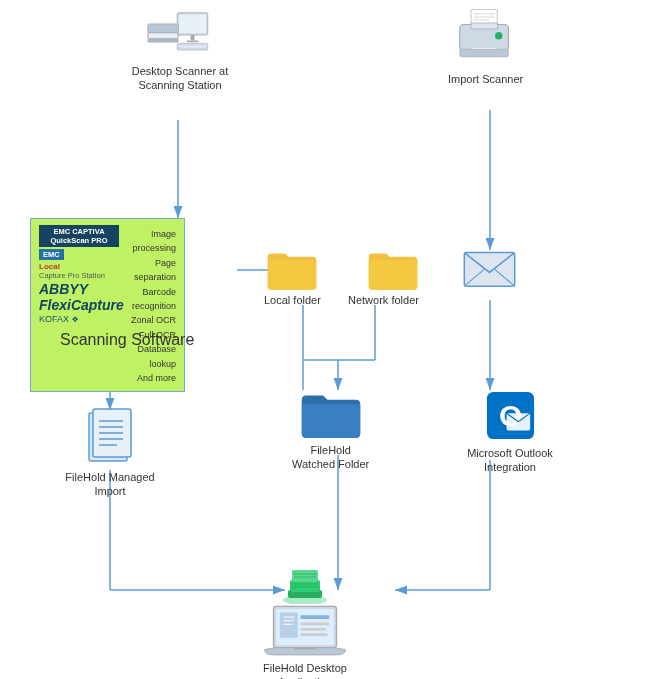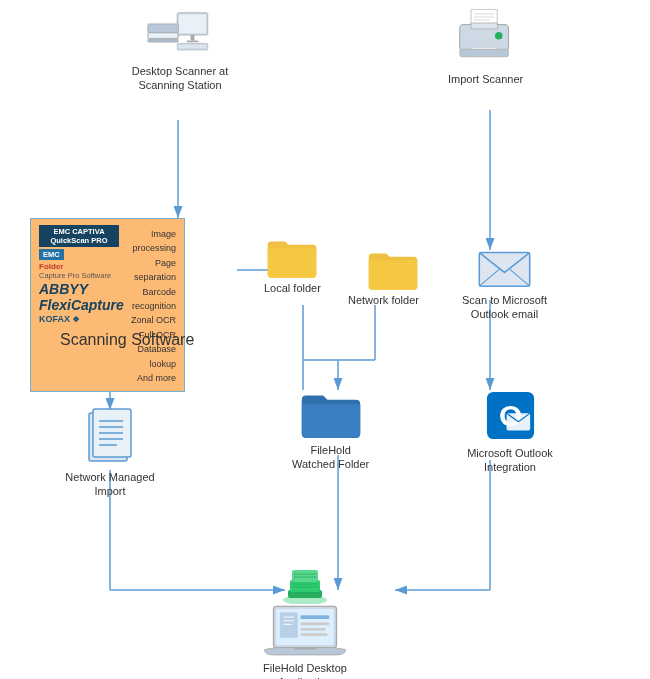--- a/index.html
+++ b/index.html
@@ -70,21 +70,21 @@
 
     
     .outlook-icon {
       width: 55px;
       height: 55px;
     }
 
     
     .sw-box {
       border: 1.5px solid #7aabcc;
-      background: #fdba74;
+      background: #bef264;
       padding: 6px 8px;
       width: 155px;
       font-size: 9.5px;
       color: #333;
       position: absolute;
     }
     .sw-box .features {
       font-size: 9px;
       color: #444;
       line-height: 1.5;
@@ -177,39 +177,39 @@
     <div class="label" style="margin-top:4px;">Import Scanner</div>
   </div>
 
   <div class="sw-box" style="left:30px;top:218px;">
     <div style="display:flex; gap:6px;">
       <div style="min-width:80px;">
         <div style="background:#154360;color:#fff;font-size:7.5px;font-weight:bold;padding:2px 4px;margin-bottom:2px;text-align:center;">EMC CAPTIVA<br>QuickScan PRO</div>
         <div style="display:flex;align-items:flex-start;gap:2px;margin-bottom:2px;">
           <span style="background:#2471a3;color:#fff;font-size:7.5px;font-weight:bold;padding:1px 4px;">EMC</span>
         </div>
-        <div style="color:#c0392b;font-weight:bold;font-size:8px;margin-bottom:1px;"><span style="color:#c0392b;">Folder</span><br><span style="color:#555;font-weight:normal;font-size:7.5px;">Capture Pro Software</span></div>
+        <div style="color:#c0392b;font-weight:bold;font-size:8px;margin-bottom:1px;"><span style="color:#c0392b;">Local</span><br><span style="color:#555;font-weight:normal;font-size:7.5px;">Capture Pro Station</span></div>
         <div style="color:#154360;font-style:italic;font-size:14px;font-weight:bold;margin-bottom:1px;">ABBYY<br>FlexiCapture</div>
-        <div style="color:#1a5276;font-weight:bold;font-size:9px;">KOFAX <span style="font-size:8px;">❖</span></div>
+        <div style="color:#1a5276;font-weight:normal;font-size:9px;">KOFAX <span style="font-size:8px;">❖</span></div>
       </div>
       <div class="features" style="font-size:9px;color:#333;line-height:1.6;padding-top:2px;">
         Image processing<br>
         Page separation<br>
         Barcode<br>
         recognition<br>
         Zonal OCR<br>
         Full OCR<br>
         Database lookup<br>
         And more
       </div>
     </div>
   </div>
   <div class="label" style="position:absolute;left:60px;top:330px;font-size:16px;color:#333;">Scanning Software</div>
 
-  <div class="node" style="left:264px;top:236px;">
+  <div class="node" style="left:264px;top:248px;">
     <svg class="folder-icon" viewBox="0 0 60 48">
       <path d="M2 10 Q2 6 6 6 L22 6 L26 10 L54 10 Q58 10 58 14 L58 44 Q58 48 54 48 L6 48 Q2 48 2 44 Z" fill="#f0c040"></path>
       <path d="M2 14 L2 44 Q2 48 6 48 L54 48 Q58 48 58 44 L58 14 Z" fill="#f5c842"></path>
     </svg>
     <div class="label" style="margin-top:3px;">Local folder</div>
   </div>
 
   <div class="node" style="left:348px;top:248px;align-items:flex-end;">
     <svg class="folder-icon" viewBox="0 0 60 48">
       <path d="M2 10 Q2 6 6 6 L22 6 L26 10 L54 10 Q58 10 58 14 L58 44 Q58 48 54 48 L6 48 Q2 48 2 44 Z" fill="#f0c040"></path>
@@ -218,35 +218,34 @@
     <div class="label" style="margin-top:3px;">Network folder</div>
   </div>
 
   <div class="node" style="left:462px;top:248px;">
     <svg class="envelope-icon" viewBox="0 0 70 55">
       <rect x="2" y="6" width="66" height="44" rx="3" fill="#dde6f0" stroke="#5b9bd5" stroke-width="2"></rect>
       <polyline points="2,6 35,32 68,6" fill="none" stroke="#5b9bd5" stroke-width="2"></polyline>
       <line x1="2" y1="50" x2="28" y2="28" stroke="#5b9bd5" stroke-width="1.5"></line>
       <line x1="68" y1="50" x2="42" y2="28" stroke="#5b9bd5" stroke-width="1.5"></line>
     </svg>
-    <div class="label" style="margin-top:3px;max-width:90px;">Scan to Microsoft<br>Outlook email</div>
   </div>
 
   <div class="node" style="left:60px;top:405px;">
     <svg width="50" height="62" viewBox="0 0 50 62">
 
       <rect x="4" y="8" width="38" height="48" rx="2" fill="#dde6f0" stroke="#5b9bd5" stroke-width="1.5"></rect>
       <rect x="8" y="4" width="38" height="48" rx="2" fill="#e8f0f8" stroke="#5b9bd5" stroke-width="1.5"></rect>
       <line x1="14" y1="16" x2="38" y2="16" stroke="#5b9bd5" stroke-width="1.5"></line>
       <line x1="14" y1="22" x2="38" y2="22" stroke="#5b9bd5" stroke-width="1.5"></line>
       <line x1="14" y1="28" x2="38" y2="28" stroke="#5b9bd5" stroke-width="1.5"></line>
       <line x1="14" y1="34" x2="38" y2="34" stroke="#5b9bd5" stroke-width="1.5"></line>
       <line x1="14" y1="40" x2="32" y2="40" stroke="#5b9bd5" stroke-width="1.5"></line>
     </svg>
-    <div class="label" style="margin-top:3px;max-width:100px;">Network Managed Import</div>
+    <div class="label" style="margin-top:3px;max-width:100px;">FileHold Managed Import</div>
   </div>
 
   <div class="node" style="left:455px;top:388px;">
     <svg class="outlook-icon" viewBox="0 0 70 70">
       <rect x="5" y="5" width="60" height="60" rx="8" fill="#0072c6"></rect>
       <text x="35" y="48" text-anchor="middle" font-size="38" font-weight="bold" fill="white" font-family="Arial">O</text>
       <rect x="30" y="32" width="30" height="22" rx="2" fill="white" opacity="0.9"></rect>
       <line x1="30" y1="32" x2="45" y2="43" stroke="#0072c6" stroke-width="1.5"></line>
       <line x1="60" y1="32" x2="45" y2="43" stroke="#0072c6" stroke-width="1.5"></line>
     </svg>

